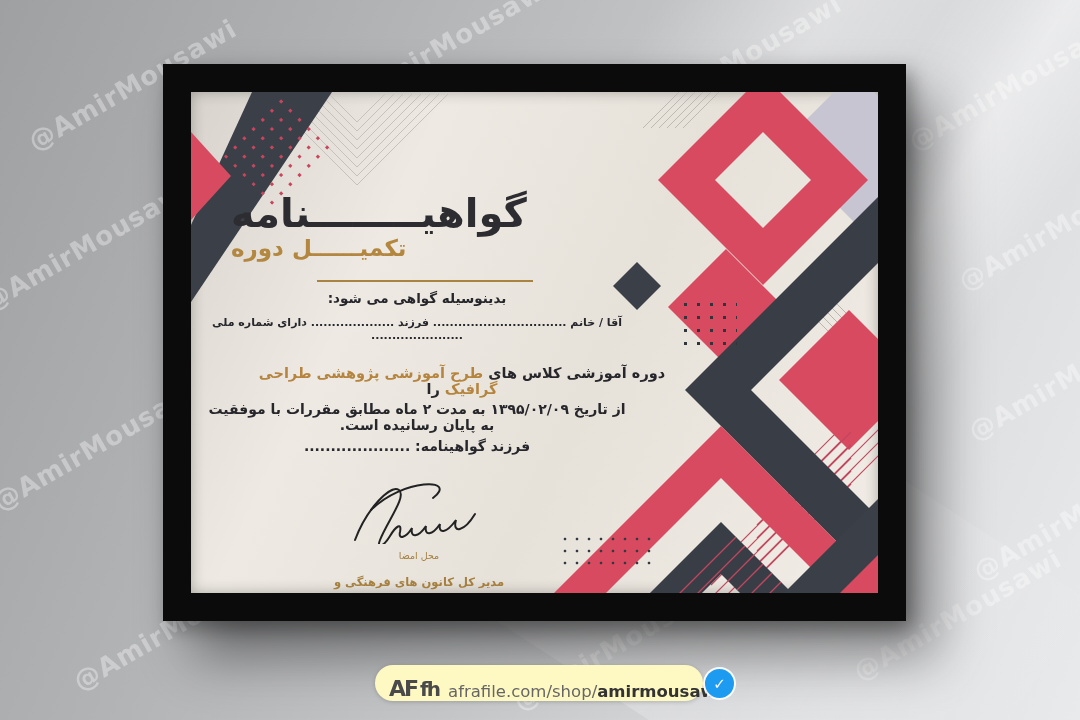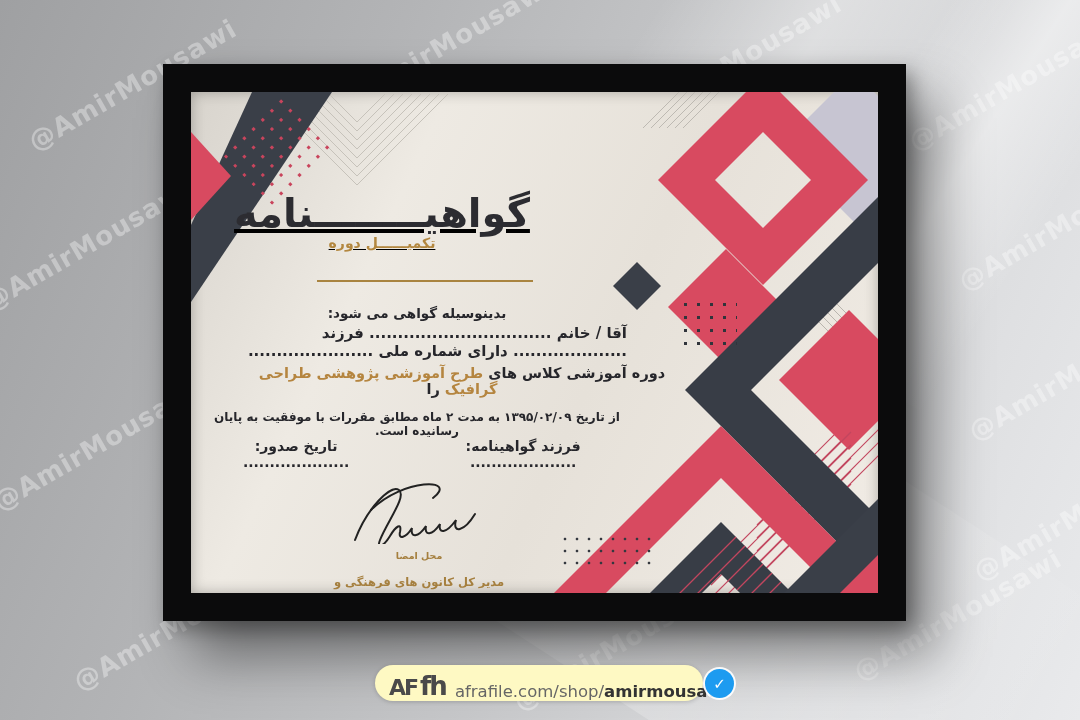--- a/index.html
+++ b/index.html
@@ -30,42 +30,42 @@
   
   .dots{position:absolute;pointer-events:none;}
   .dots.red-tl{left:48px;top:16px;width:80px;height:86px;transform:rotate(45deg);
     background-image:radial-gradient(circle,#c9445c 1.7px,transparent 1.8px);background-size:13px 13px;}
   .dots.dark-diamond{left:488px;top:206px;width:58px;height:50px;
     background-image:radial-gradient(circle,#30343b 1.5px,transparent 1.6px);background-size:13px 13px;}
   .dots.dark-bottom{left:368px;top:441px;width:98px;height:38px;
     background-image:radial-gradient(circle,#34383f 1.5px,transparent 1.6px);background-size:12px 12px;}
   .reddot{position:absolute;width:4px;height:4px;border-radius:50%;background:#d84a60;}
   
-  .heading{position:absolute;left:40px;top:100px;width:302px;text-align:center;direction:rtl;text-decoration:underline;}
+  .heading{position:absolute;left:40px;top:100px;width:302px;text-align:left;direction:rtl;}
   .heading .t{font-size:40px;font-weight:bold;color:#2c2c31;line-height:1.05;}
-  .heading .st{font-size:14px;font-weight:bold;color:#b3873f;margin-top:1px;}
+  .heading .st{font-size:23px;font-weight:bold;color:#b3873f;margin-top:1px;}
   .gold-rule{position:absolute;left:126px;top:188px;width:216px;height:2px;background:#a98440;}
   .ctext{position:absolute;left:16px;width:420px;text-align:center;direction:rtl;
     color:#26262b;font-weight:bold;}
-  .intro{top:213px;font-size:13.5px;}
-  .l1{top:232px;font-size:15px;text-align:right;}
+  .intro{top:198px;font-size:13.5px;}
+  .l1{top:224px;font-size:11px;}
   .l2{top:273px;font-size:14.5px;margin-left:45px;}
-  .l3{top:318px;font-size:12px;}
+  .l3{top:309px;font-size:14px;}
   .l4{top:346px;font-size:14px;display:flex;justify-content:center;gap:34px;}
   .hl{color:#b5853f;}
   .sig{position:absolute;left:128px;top:390px;width:200px;text-align:center;direction:rtl;}
-  .sig .place{font-size:9.5px;color:#a57f3e;font-weight:bold;margin-top:2px;}
+  .sig .place{font-size:9.5px;color:#a57f3e;font-weight:normal;margin-top:2px;}
   .sig .role{font-size:11.5px;color:#a57f3e;font-weight:bold;margin-top:14px;}
   
   .pill{position:absolute;left:375px;top:665px;width:328px;height:36px;z-index:3;
     background:#fef9c3;border-radius:19px;display:flex;align-items:flex-end;gap:9px;
     padding:0 14px;box-sizing:border-box;box-shadow:0 1px 4px rgba(0,0,0,.18);}
   .logo{display:flex;align-items:baseline;color:#4a4a4a;font-weight:bold;}
   .logo .p1{font-size:22px;letter-spacing:-2px;font-weight:800;}
-  .logo .p2{font-size:26px;letter-spacing:-2px;font-weight:800;margin-left:3px;}
+  .logo .p2{font-size:20px;letter-spacing:-2px;font-weight:800;margin-left:3px;}
   .url{font-size:16.5px;color:#666;white-space:nowrap;}
   .url b{color:#333;}
   .badge{position:absolute;left:705px;top:669px;width:29px;height:29px;z-index:3;border-radius:50%;
     background:#1d9bf0;color:#fff;display:flex;align-items:center;justify-content:center;
     font-size:15px;font-weight:bold;box-shadow:0 0 0 2px rgba(255,255,255,.9);}
 </style>
 </head>
 <body>
 
 <div class="streak s1"></div>
@@ -181,21 +181,20 @@
       <div class="st">تکمیــــــل دوره</div>
     </div>
     <div class="gold-rule"></div>
 
     <div class="ctext intro">بدینوسیله گواهی می شود:</div>
     <div class="ctext l1">آقا / خانم ................................ فرزند .................... دارای شماره ملی ......................</div>
     <div class="ctext l2"><span>دوره آموزشی کلاس های </span><span class="hl">طرح آموزشی پژوهشی طراحی گرافیک</span><span> را</span></div>
     <div class="ctext l3">از تاریخ ۱۳۹۵/۰۲/۰۹ به مدت ۲ ماه مطابق مقررات با موفقیت به پایان رسانیده است.</div>
     <div class="ctext l4">
       <span>فرزند گواهینامه: ....................</span>
-      <span>تاریخ صدور: ....................</span>
     </div>
 
     <div class="sig">
       <svg width="156" height="62" viewBox="0 0 156 62">
         <g fill="none" stroke="#222" stroke-width="2" stroke-linecap="round">
           <path d="M30,28 C62,-4 118,-4 92,16"></path>
           <path d="M14,58 C26,26 50,2 58,8 C66,14 46,40 39,58 C35,68 43,64 49,54 C55,44 61,40 59,50 C57,58 65,56 71,46 C69,56 77,56 85,44 C83,54 91,54 99,42 C97,52 105,52 115,38 C111,52 123,50 134,32"></path>
         </g>
       </svg>
       <div class="place">محل امضا</div>

